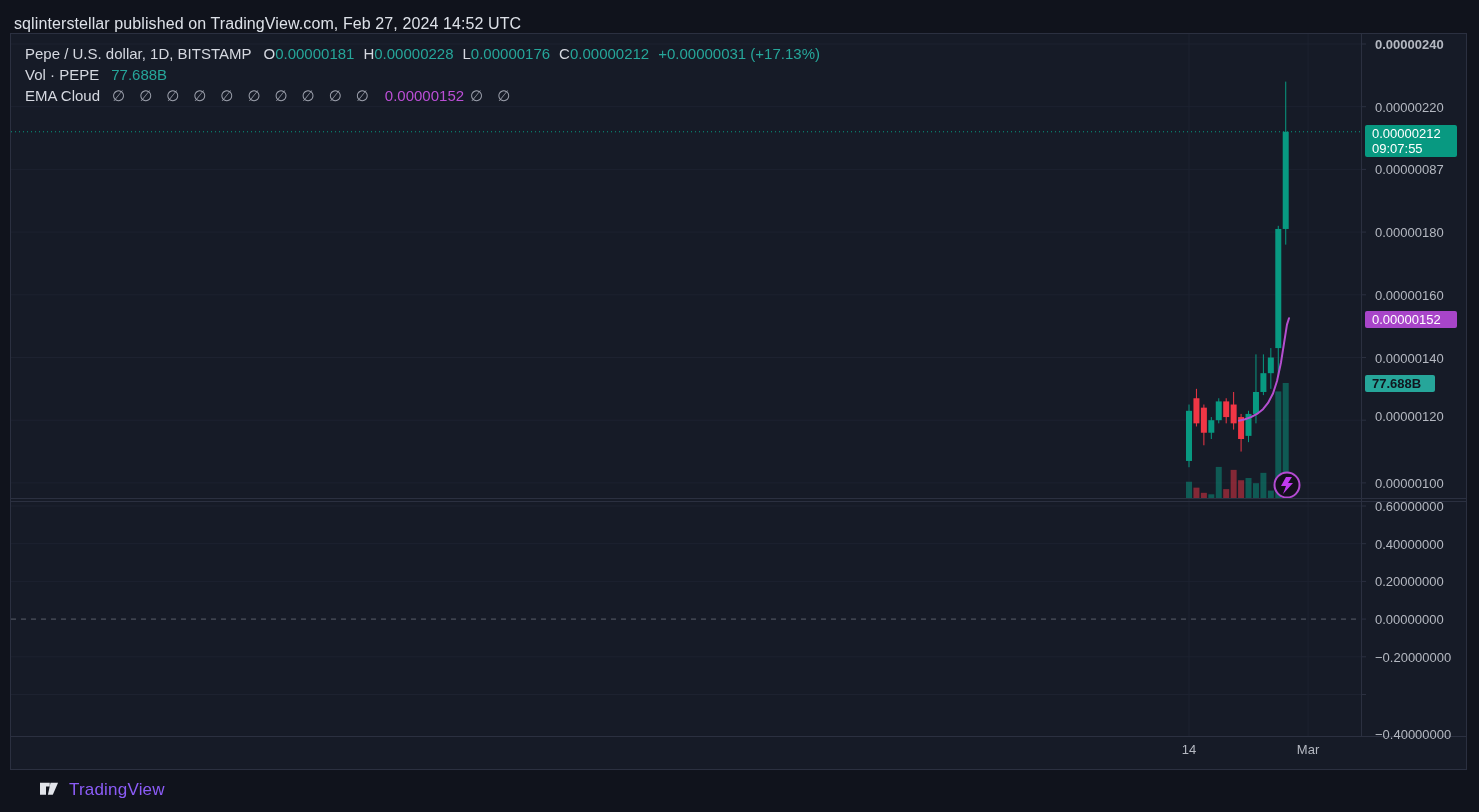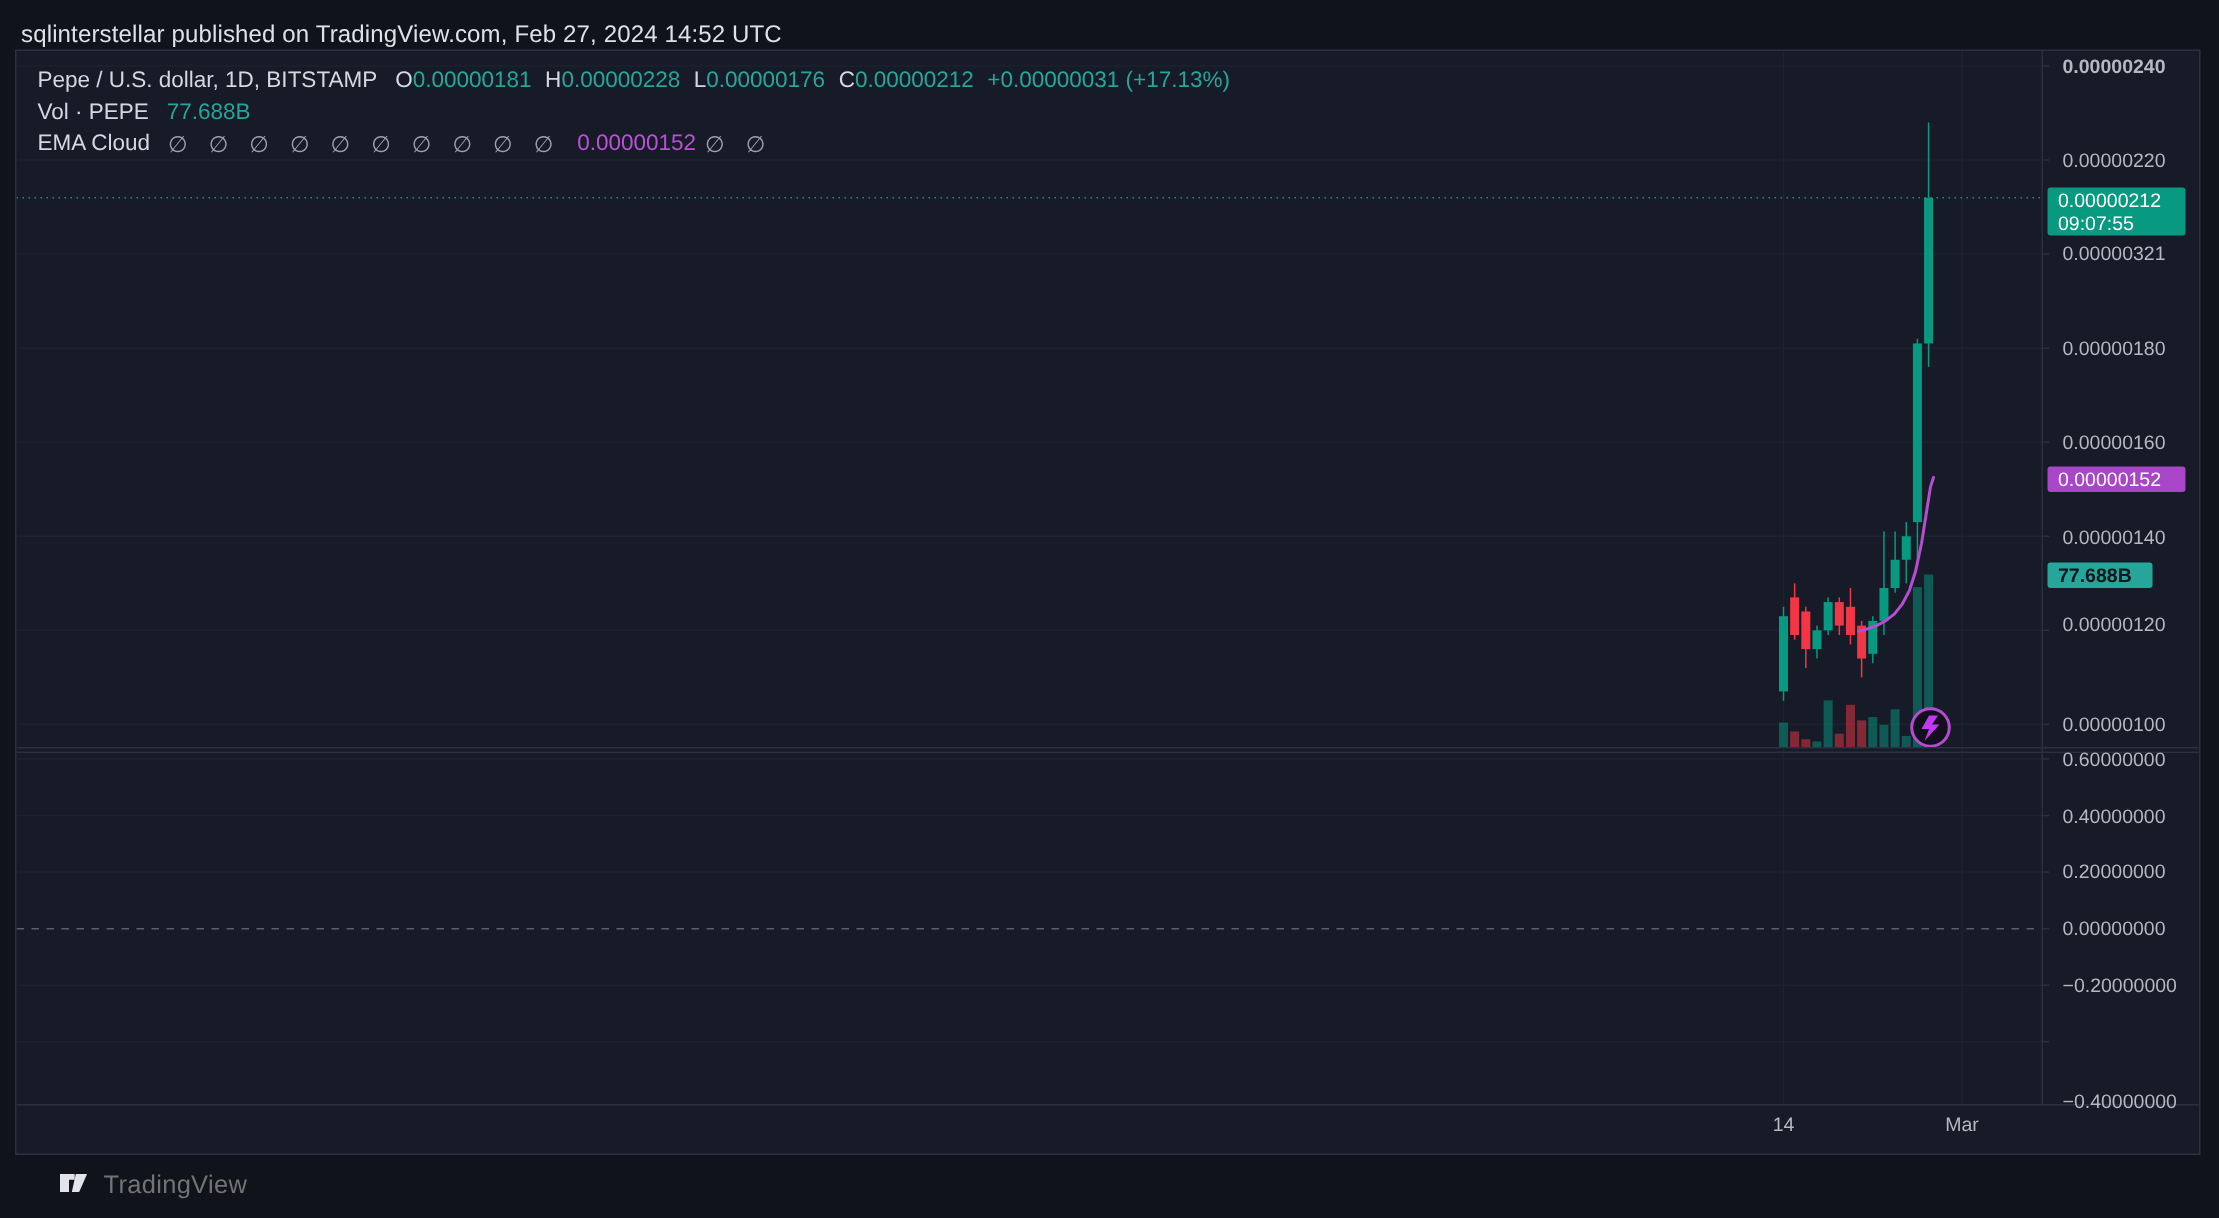--- a/index.html
+++ b/index.html
@@ -47,21 +47,21 @@
   
   .badge{
     position:absolute;left:1354px;z-index:6;border-radius:2px;
     color:#fff;font-size:13px;padding:1px 0 1px 7px;box-sizing:border-box;width:92px;
   }
   .badge .line{line-height:15px;}
   .badge-vol{width:70px;font-weight:bold;}
   
   .footer{position:absolute;left:0;top:768px;width:1479px;height:44px;display:flex;align-items:center;}
   .tv-glyph{margin-left:40px;width:22px;height:16px;}
-  .tv-word{margin-left:7px;color:#737373;font-size:17px;letter-spacing:.2px;}
+  .tv-word{margin-left:7px;color:#8b5cf6;font-size:17px;letter-spacing:.2px;}
 </style>
 </head>
 <body>
 
 <div class="topbar">
   <span>sqlinterstellar published on TradingView.com, Feb 27, 2024 14:52 UTC</span>
 </div>
 
 <div class="frame">
   <svg class="chart" id="chart-svg" width="1455" height="735" viewBox="0 0 1455 735">
@@ -171,21 +171,21 @@
       <span id="ema-empties-before"><span class="empty">∅</span><span class="empty">∅</span><span class="empty">∅</span><span class="empty">∅</span><span class="empty">∅</span><span class="empty">∅</span><span class="empty">∅</span><span class="empty">∅</span><span class="empty">∅</span><span class="empty">∅</span></span>
       <span class="pval">0.00000152</span>
       <span id="ema-empties-after"><span class="empty">∅</span><span class="empty">∅</span></span>
     </div>
   </div>
 
 
   <div id="axis-layer">
       <div class="axlabel" style="top: 10px; font-weight: bold;">0.00000240</div>
       <div class="axlabel" style="top: 72.7px;">0.00000220</div>
-      <div class="axlabel" style="top: 135.4px;">0.00000321</div>
+      <div class="axlabel" style="top: 135.4px;">0.00000087</div>
       <div class="axlabel" style="top: 198.1px;">0.00000180</div>
       <div class="axlabel" style="top: 260.8px;">0.00000160</div>
       <div class="axlabel" style="top: 323.5px;">0.00000140</div>
       <div class="axlabel" style="top: 382px;">0.00000120</div>
       <div class="axlabel" style="top: 448.9px;">0.00000100</div>
       <div class="axlabel" style="top: 472px;">0.60000000</div>
       <div class="axlabel" style="top: 509.7px;">0.40000000</div>
       <div class="axlabel" style="top: 547.4px;">0.20000000</div>
       <div class="axlabel" style="top: 585.1px;">0.00000000</div>
       <div class="axlabel" style="top: 622.8px;">−0.20000000</div>

